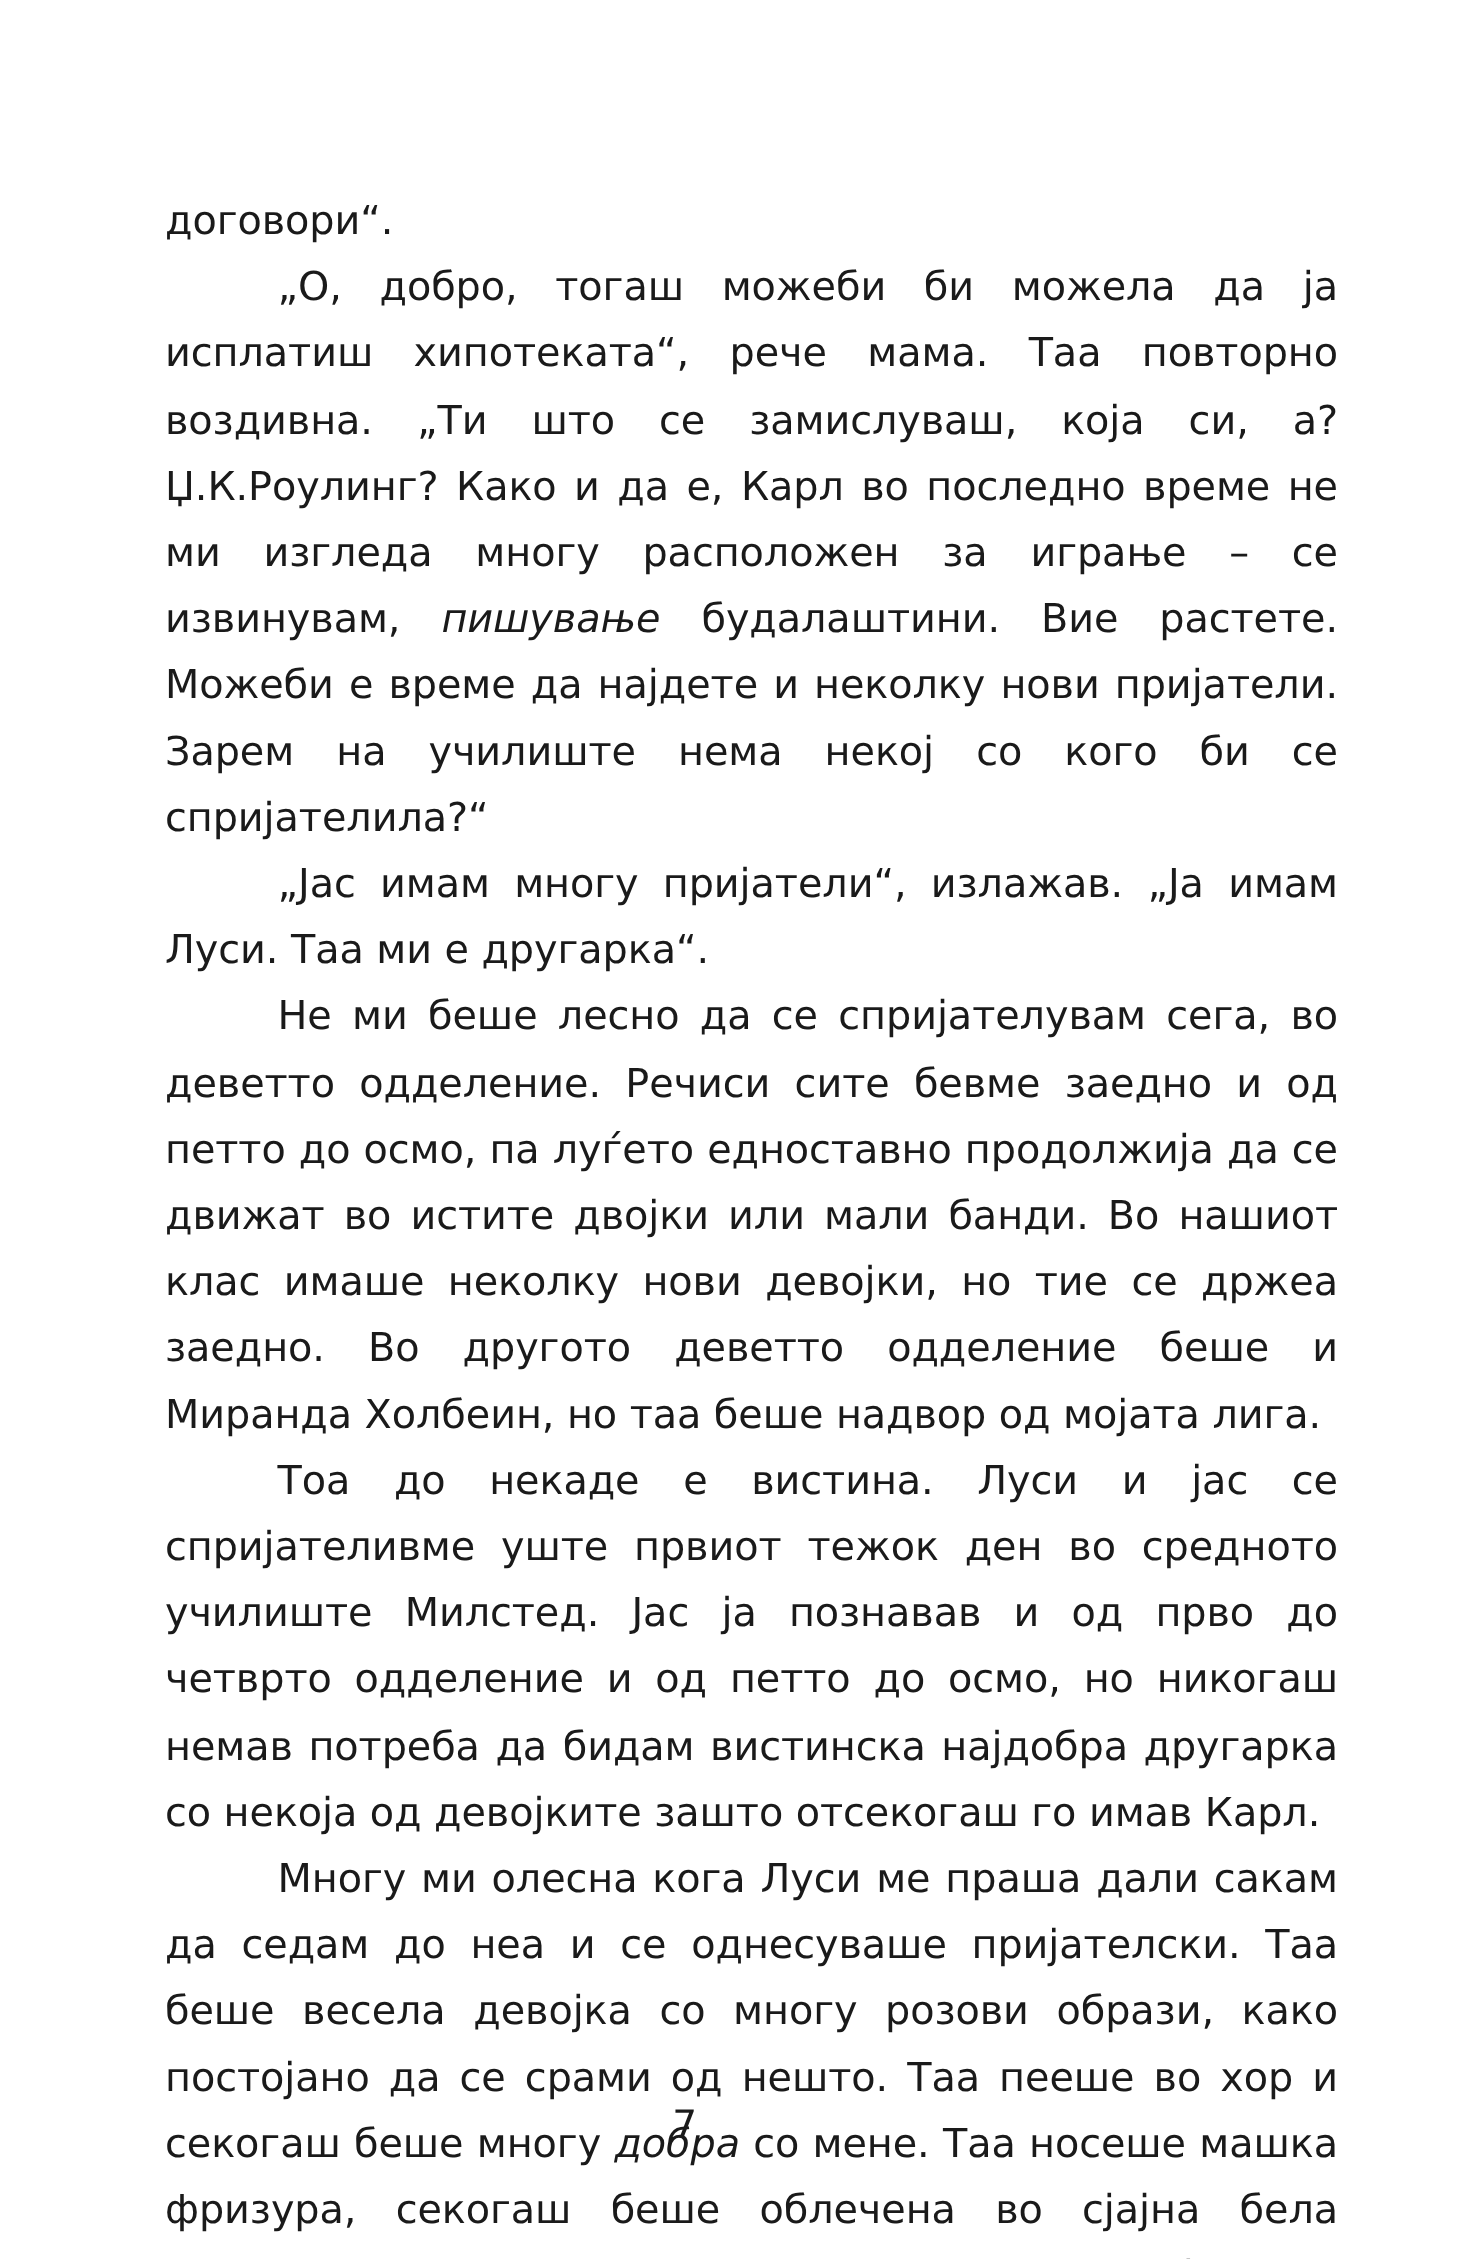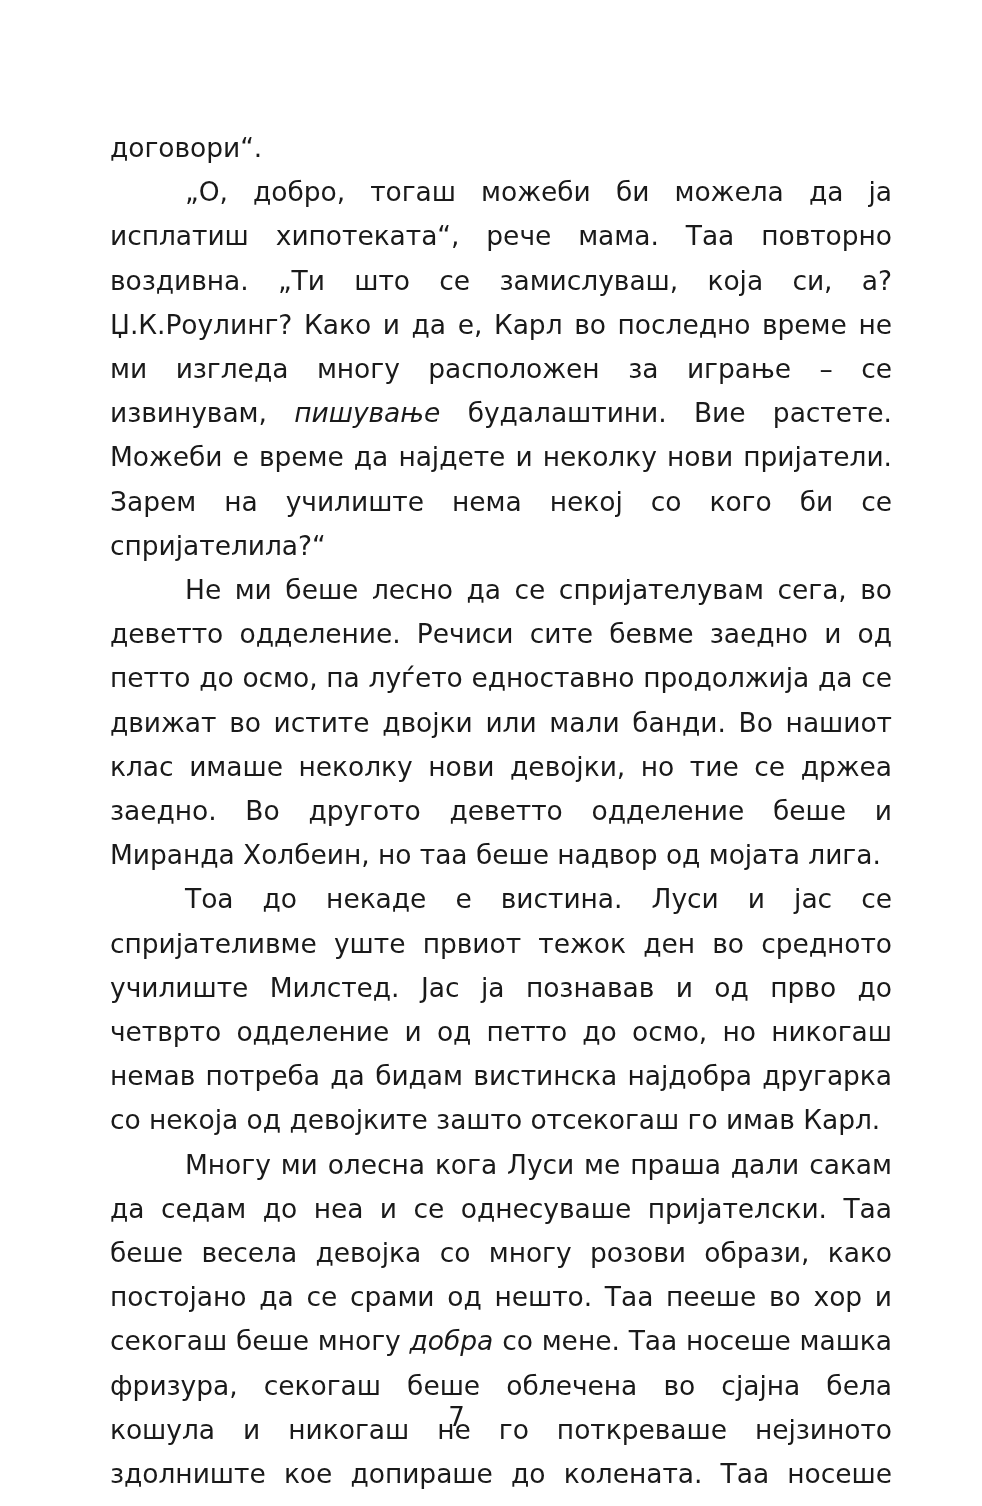--- a/index.html
+++ b/index.html
@@ -58,20 +58,21 @@
 <body>
 
 <div class="page">
 
   <div class="text-block">
 
     <p class="para">договори“.</p>
 
     <p class="para indent"><span>„О, добро, тогаш можеби би можела да ја исплатиш хипотеката“, рече мама. Таа повторно воздивна. „Ти што се замислуваш, која си, а? Џ.К.Роулинг? Како и да е, Карл во последно време не ми изгледа многу расположен за играње – се извинувам, </span><em>пишување</em><span> будалаштини. Вие растете. Можеби е време да најдете и неколку нови пријатели. Зарем на училиште нема некој со кого би се спријателила?“</span></p>
 
+    <p class="para indent">„Јас имам многу пријатели“, излажав. „Ја имам Луси. Таа ми е другарка“.</p>
 
     <p class="para indent">Не ми беше лесно да се спријателувам сега, во деветто одделение. Речиси сите бевме заедно и од петто до осмо, па луѓето едноставно продолжија да се движат во истите двојки или мали банди. Во нашиот клас имаше неколку нови девојки, но тие се држеа заедно. Во другото деветто одделение беше и Миранда Холбеин, но таа беше надвор од мојата лига.</p>
 
     <p class="para indent">Тоа до некаде е вистина. Луси и јас се спријателивме уште првиот тежок ден во средното училиште Милстед. Јас ја познавав и од прво до четврто одделение и од петто до осмо, но никогаш немав потреба да бидам вистинска најдобра другарка со некоја од девојките зашто отсекогаш го имав Карл.</p>
 
     <p class="para indent"><span>Многу ми олесна кога Луси ме праша дали сакам да седам до неа и се однесуваше пријателски. Таа беше весела девојка со многу розови образи, како постојано да се срами од нешто. Таа пееше во хор и секогаш беше многу </span><em>добра</em><span> со мене. Таа носеше машка фризура, секогаш беше облечена во сјајна бела кошула и никогаш не го поткреваше нејзиното здолниште кое допираше до колената. Таа носеше полирани кафени чевли со врвки. Таа изгледаше како бебе, речиси исто како и јас. Така, седевме една до друга на секој час, на одморите делевме чоколади и грицки. Муабетевме за вообичаени нешта, за телевизиски програми (таа сакаше сѐ што е поврзано со болници и сакаше да биде медицинска сестра кога ќе порасне) и за поп-ѕвезди (ѝ се допаѓаа неколку членови на</span></p>
 
   </div>
 
   <div class="page-number">7</div>

